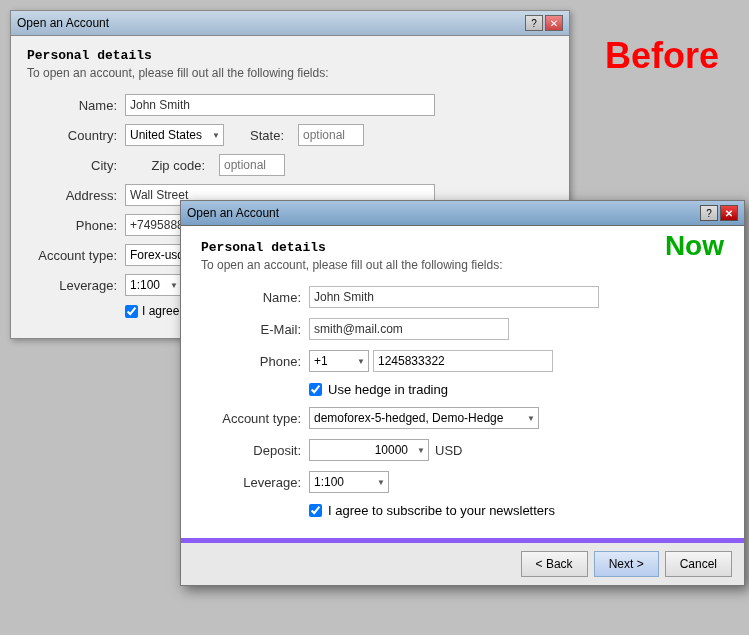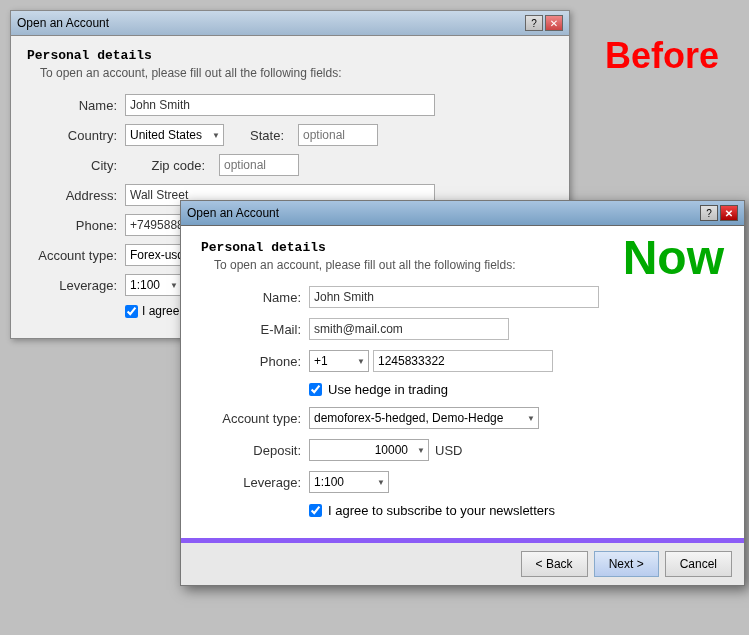--- a/index.html
+++ b/index.html
@@ -64,21 +64,20 @@
     .section-title {
       font-weight: bold;
       font-size: 13px;
       margin-bottom: 3px;
       font-family: Liberation Mono, monospace;
     }
     .section-subtitle {
       color: #555;
       font-size: 12px;
       margin-bottom: 14px;
-      margin-left: 13px;
     }
 
     .form-row {
       display: flex;
       align-items: center;
       margin-bottom: 8px;
     }
     .form-label {
       text-align: right;
       width: 90px;
@@ -89,21 +88,21 @@
     .form-input {
       border: 1px solid #aaa;
       background: white;
       height: 22px;
       padding: 2px 4px;
       font-size: 12px;
       color: #333;
     }
     .form-input.full { width: 310px; }
     .form-input.medium { width: 160px; }
-    .form-input.small { width: 80px; }
+    .form-input.small { width: 66px; }
     .form-input.optional { color: #aaa; }
 
     .select-wrap {
       position: relative;
       display: inline-block;
       border-radius: 9px;
     }
     .select-wrap select {
       appearance: none;
       -webkit-appearance: none;
@@ -177,21 +176,21 @@
     }
 
     .window-front .content {
       padding: 14px 20px 10px 20px;
       background: white;
       margin: 0;
     }
 
     .now-label {
       color: #00aa00;
-      font-size: 48px;
+      font-size: 28px;
       font-weight: bold;
       position: absolute;
       top: 225px;
       right: 30px;
     }
 
     .front-form-row {
       display: flex;
       align-items: center;
       margin-bottom: 10px;

